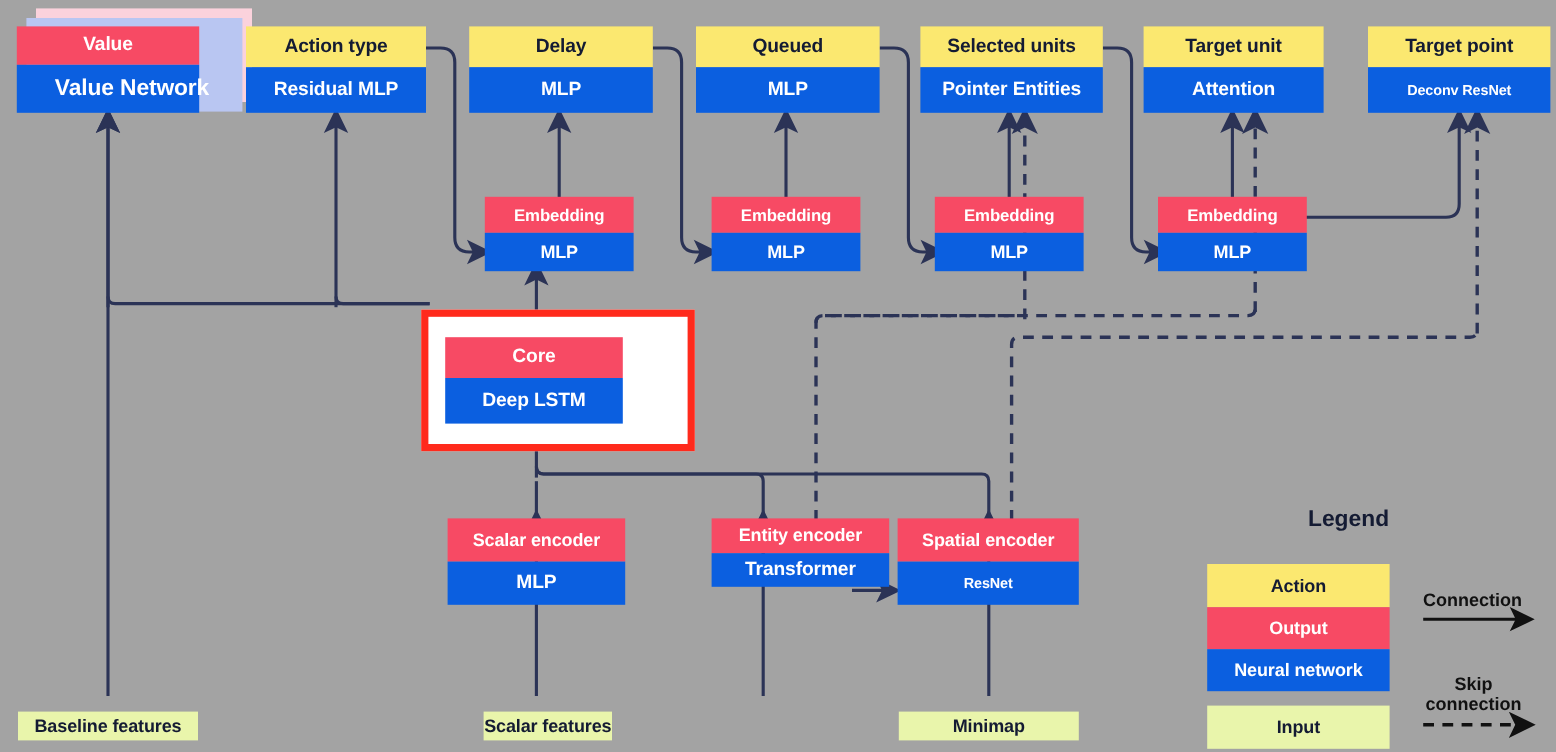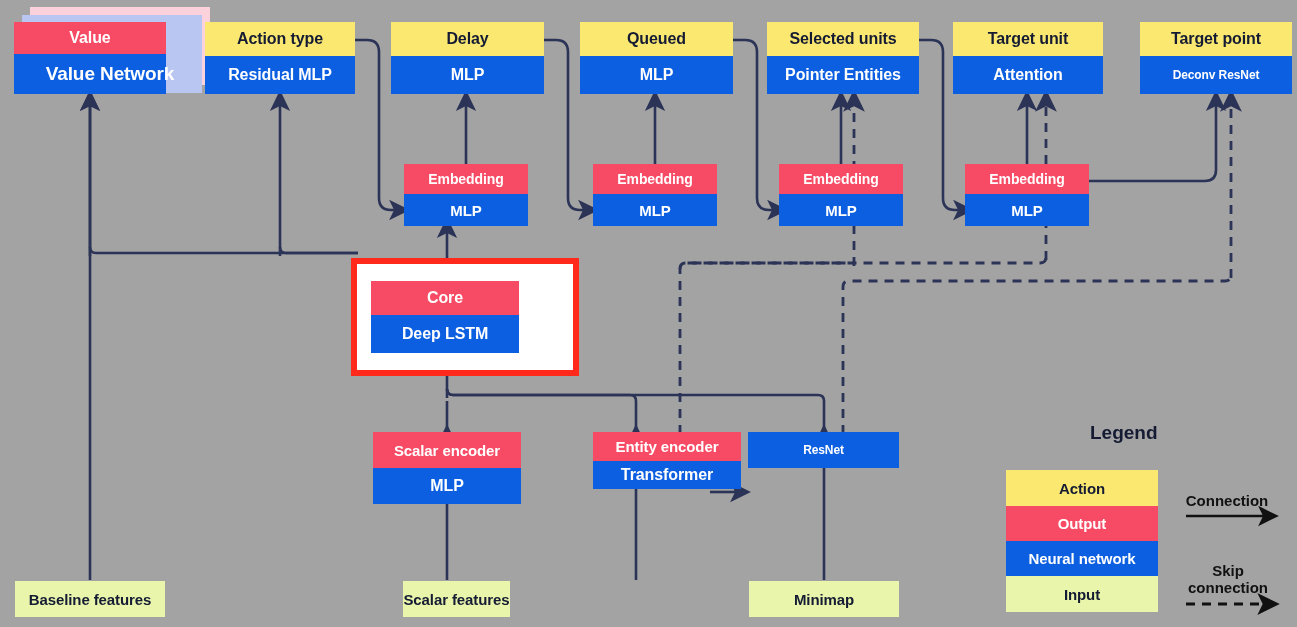--- a/index.html
+++ b/index.html
@@ -36,21 +36,21 @@
     align-items:center;
     justify-content:center;
     text-align:center;
     line-height:1;
     white-space:nowrap;
     letter-spacing:-0.1px;
   }
   .band.action{ background:#FBE870; color:#141b33; font-weight:700; }
   .band.output{ background:#F74A64; color:#ffffff; font-weight:600; }
   .band.nn    { background:#0B5FE0; color:#ffffff; font-weight:600; }
-  .band.input { background:#E9F5AB; color:#141b33; font-weight:700; }
+  .band.input { background:#E9F5AB; color:#141b33; font-weight:700;margin-top:12px; }
 
   
   .stack-l1,.stack-l2{
     position:absolute;
     z-index:1;
   }
   .stack-l1{ background:#FBD2DC; }
   .stack-l2{ background:#B9C6F2; }
 
   
@@ -237,20 +237,21 @@
     <div class="band output" style="height:36px;font-size:15px;">Scalar encoder</div>
     <div class="band nn" style="height:36px;font-size:16px;">MLP</div>
   </div>
 
   <div class="node" style="left:562px;top:432px;width:148px;height:57px;margin-left:31px;">
     <div class="band output" style="height:36px;font-size:15px;">Entity encoder</div>
     <div class="band nn" style="height:36px;font-size:16px;">Transformer</div>
   </div>
 
   <div class="node" style="left:748px;top:432px;width:151px;height:72px;">
+    <div class="band output" style="height:36px;font-size:15px;">Spatial encoder</div>
     <div class="band nn" style="height:36px;font-size:12px;">ResNet</div>
   </div>
 
   <div class="node" style="left:15px;top:581px;width:150px;height:36px;">
     <div class="band input" style="height:36px;font-size:15px;">Baseline features</div>
   </div>
 
   <div class="node" style="left:372px;top:581px;width:169px;height:36px;align-items:center;">
     <div class="band input" style="height:36px;font-size:15px;">Scalar features</div>
   </div>

